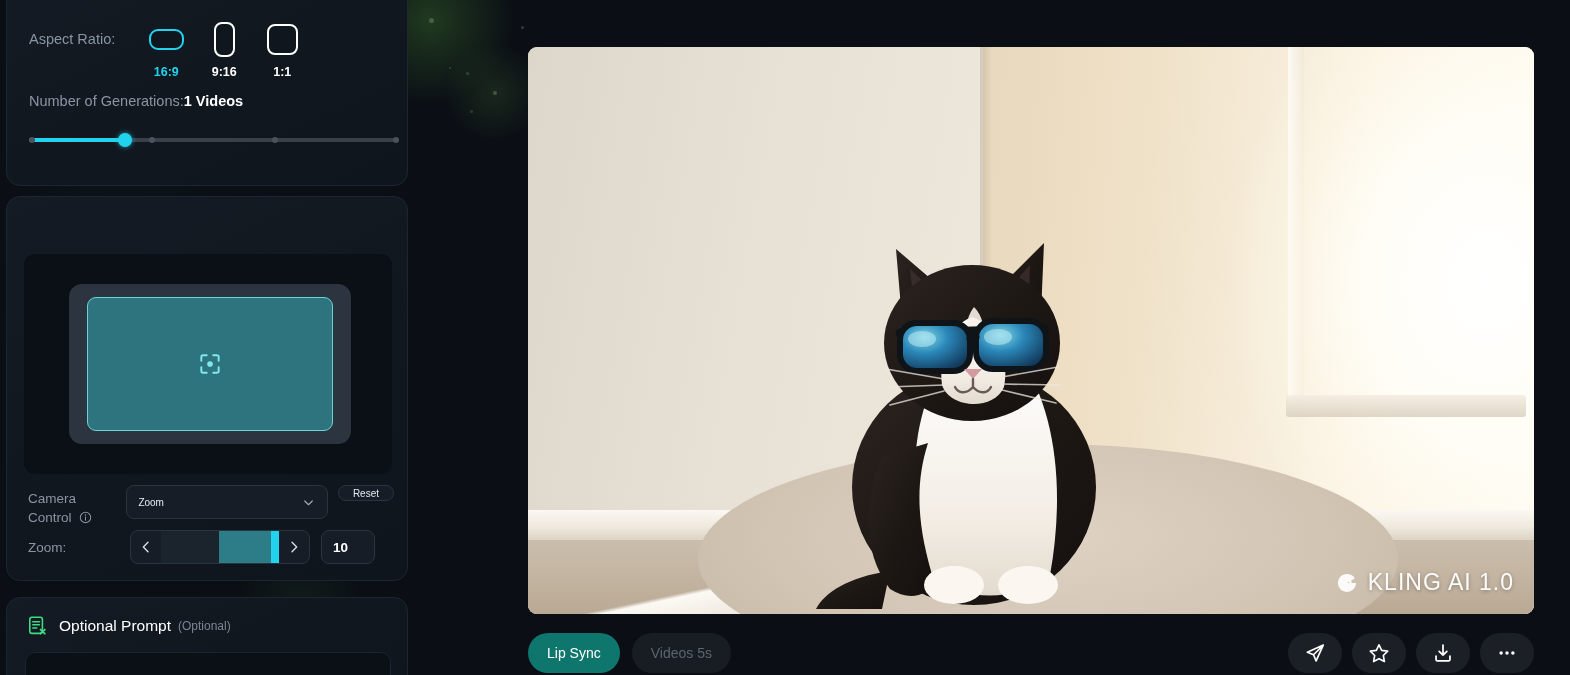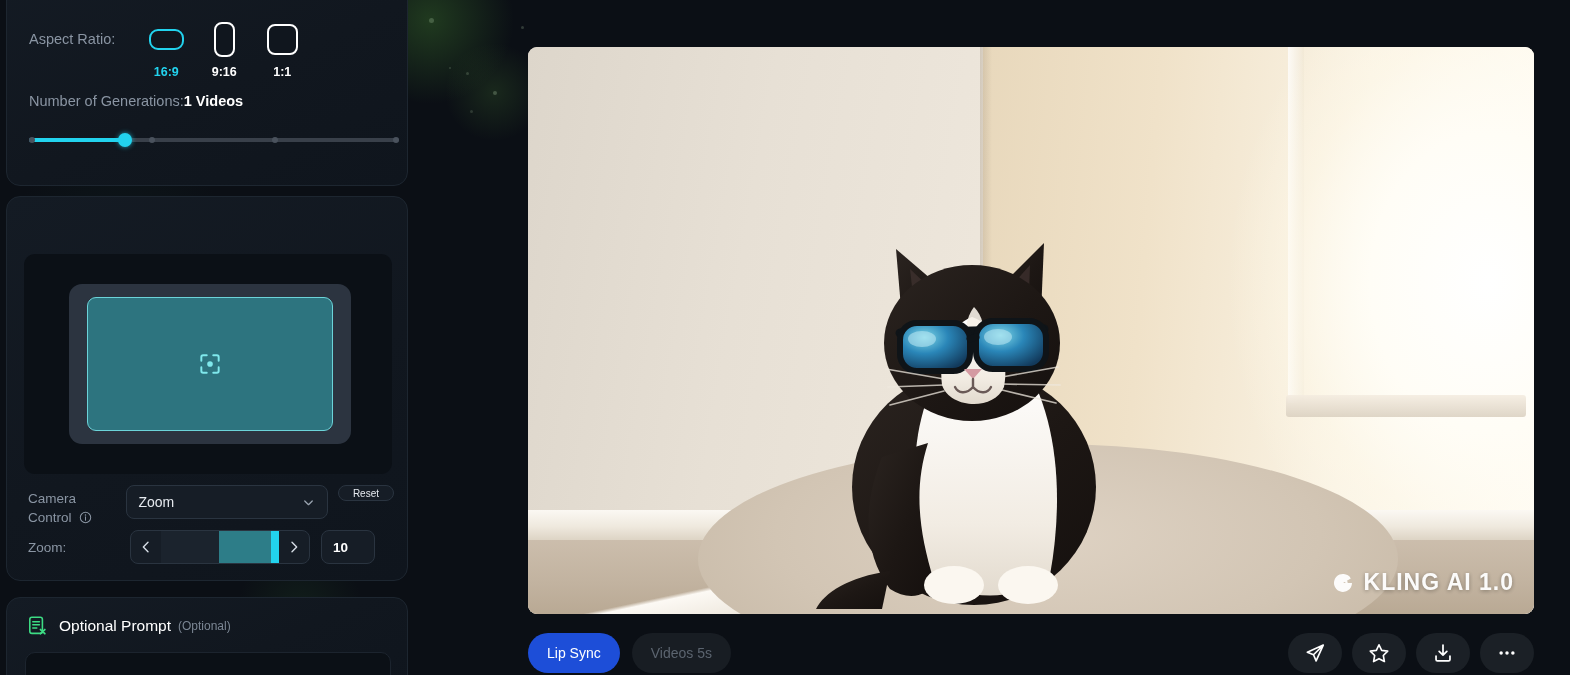--- a/index.html
+++ b/index.html
@@ -218,21 +218,21 @@
   #camera-control-select {
     width: 208px; height: 34px;
     background: #161d26;
     border: 1px solid #2a3440;
     border-radius: 8px;
     display: flex;
     align-items: center;
     padding: 0 11px;
     cursor: pointer;
   }
-  #camera-control-value { color: #e6eaef; font-size: 14px; flex: 1; }
+  #camera-control-value { color: #e6eaef; font-size: 10px; flex: 1; }
   #reset-button {
     margin-left: 10px;
     height: 16px;
     padding: 0 14px;
     background: #161d26;
     border: 1px solid #2a3440;
     border-radius: 8px;
     color: #e6eaef;
     font-size: 10px;
     font-family: "Liberation Sans", sans-serif;
@@ -318,21 +318,20 @@
 
   
   #video-panel {
     position: absolute;
     left: 528px; top: 47px;
     width: 1006px; height: 567px;
     border-radius: 9px;
     overflow: hidden;
     z-index: 4;
     background: #cfc6bb;
-    font-weight: bold;
   }
   #video-scene { position: absolute; inset: 0; }
 
   
   #wall-left {
     position: absolute;
     left: 0; top: 0; width: 460px; height: 100%;
     background: linear-gradient(100deg, #ddd6cb 0%, #e7e0d5 45%, #efe8dd 100%);
   }
   #wall-right {
@@ -415,21 +414,21 @@
     left: 528px; top: 631px;
     width: 1006px; height: 44px;
     display: flex;
     align-items: center;
     z-index: 6;
   }
   .pill-button {
     height: 40px;
     padding: 0 19px;
     border-radius: 20px;
-    background: #1d4ed8;
+    background: #0f766e;
     border: none;
     color: #ffffff;
     font-size: 14px;
     font-family: "Liberation Sans", sans-serif;
     display: flex; align-items: center;
     cursor: pointer;
     margin-right: 12px;
   }
   .pill-button.disabled { color: #5b646f; background: #181d23; cursor: default; }
 

